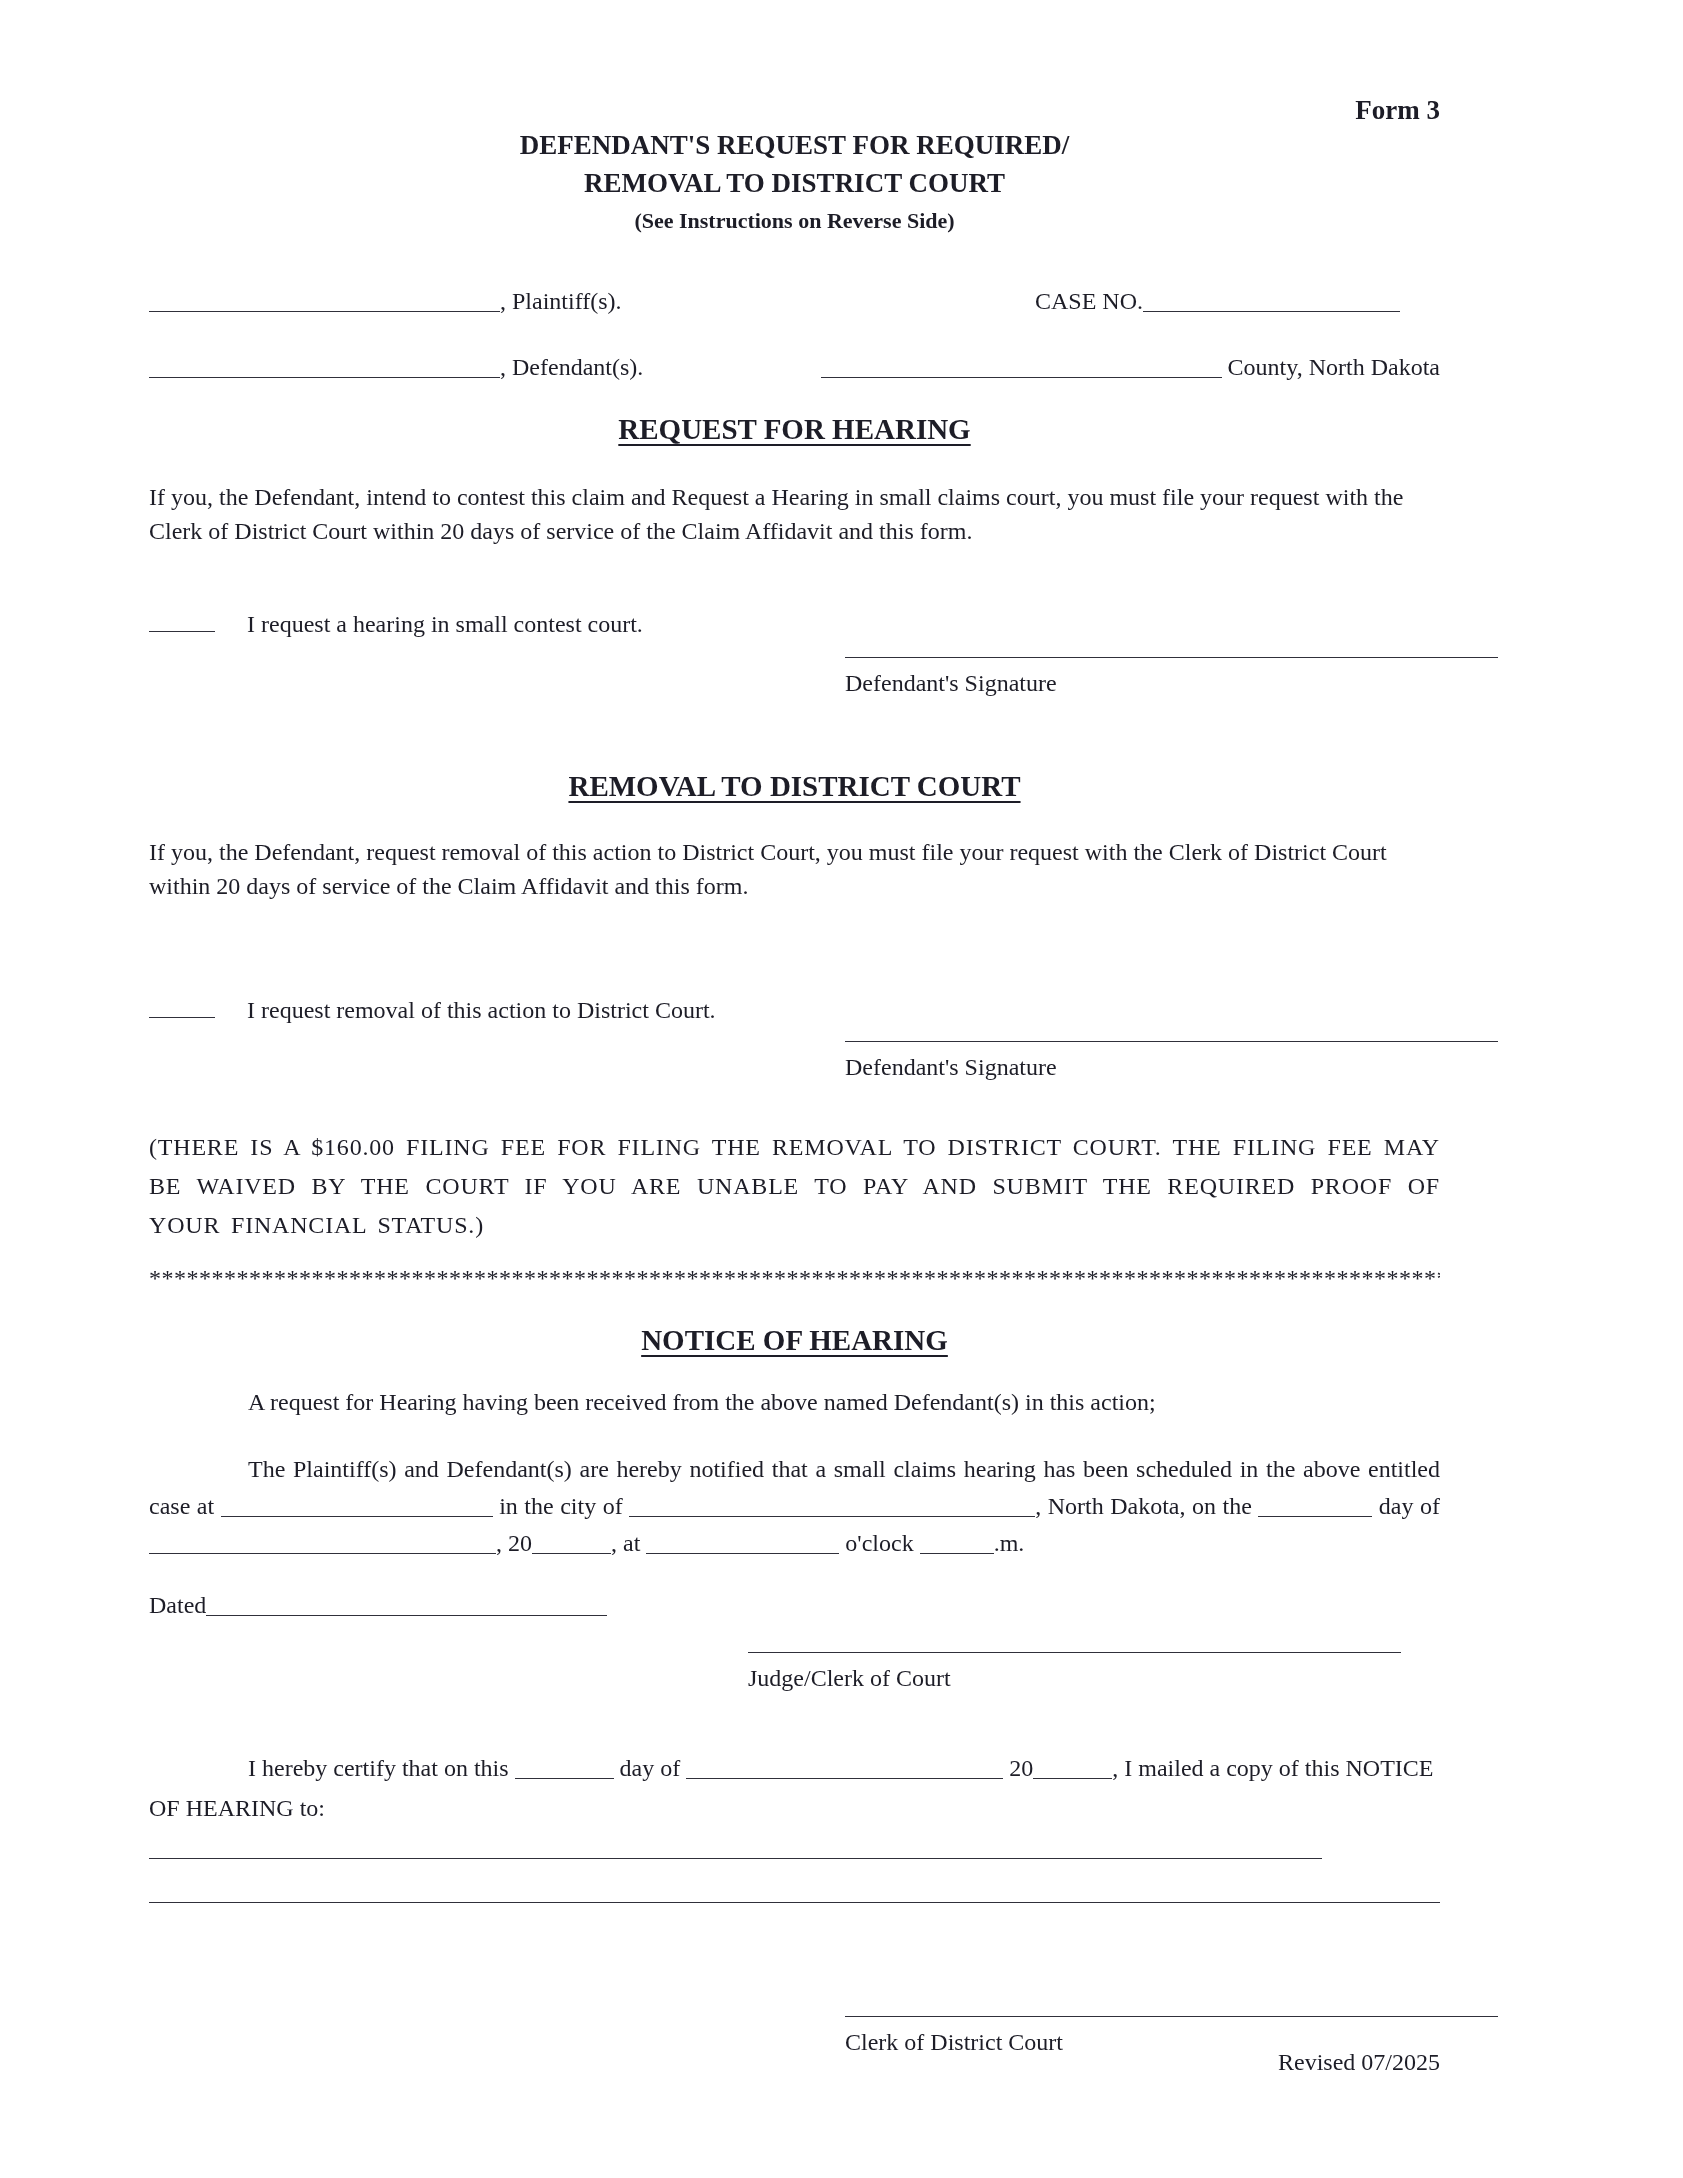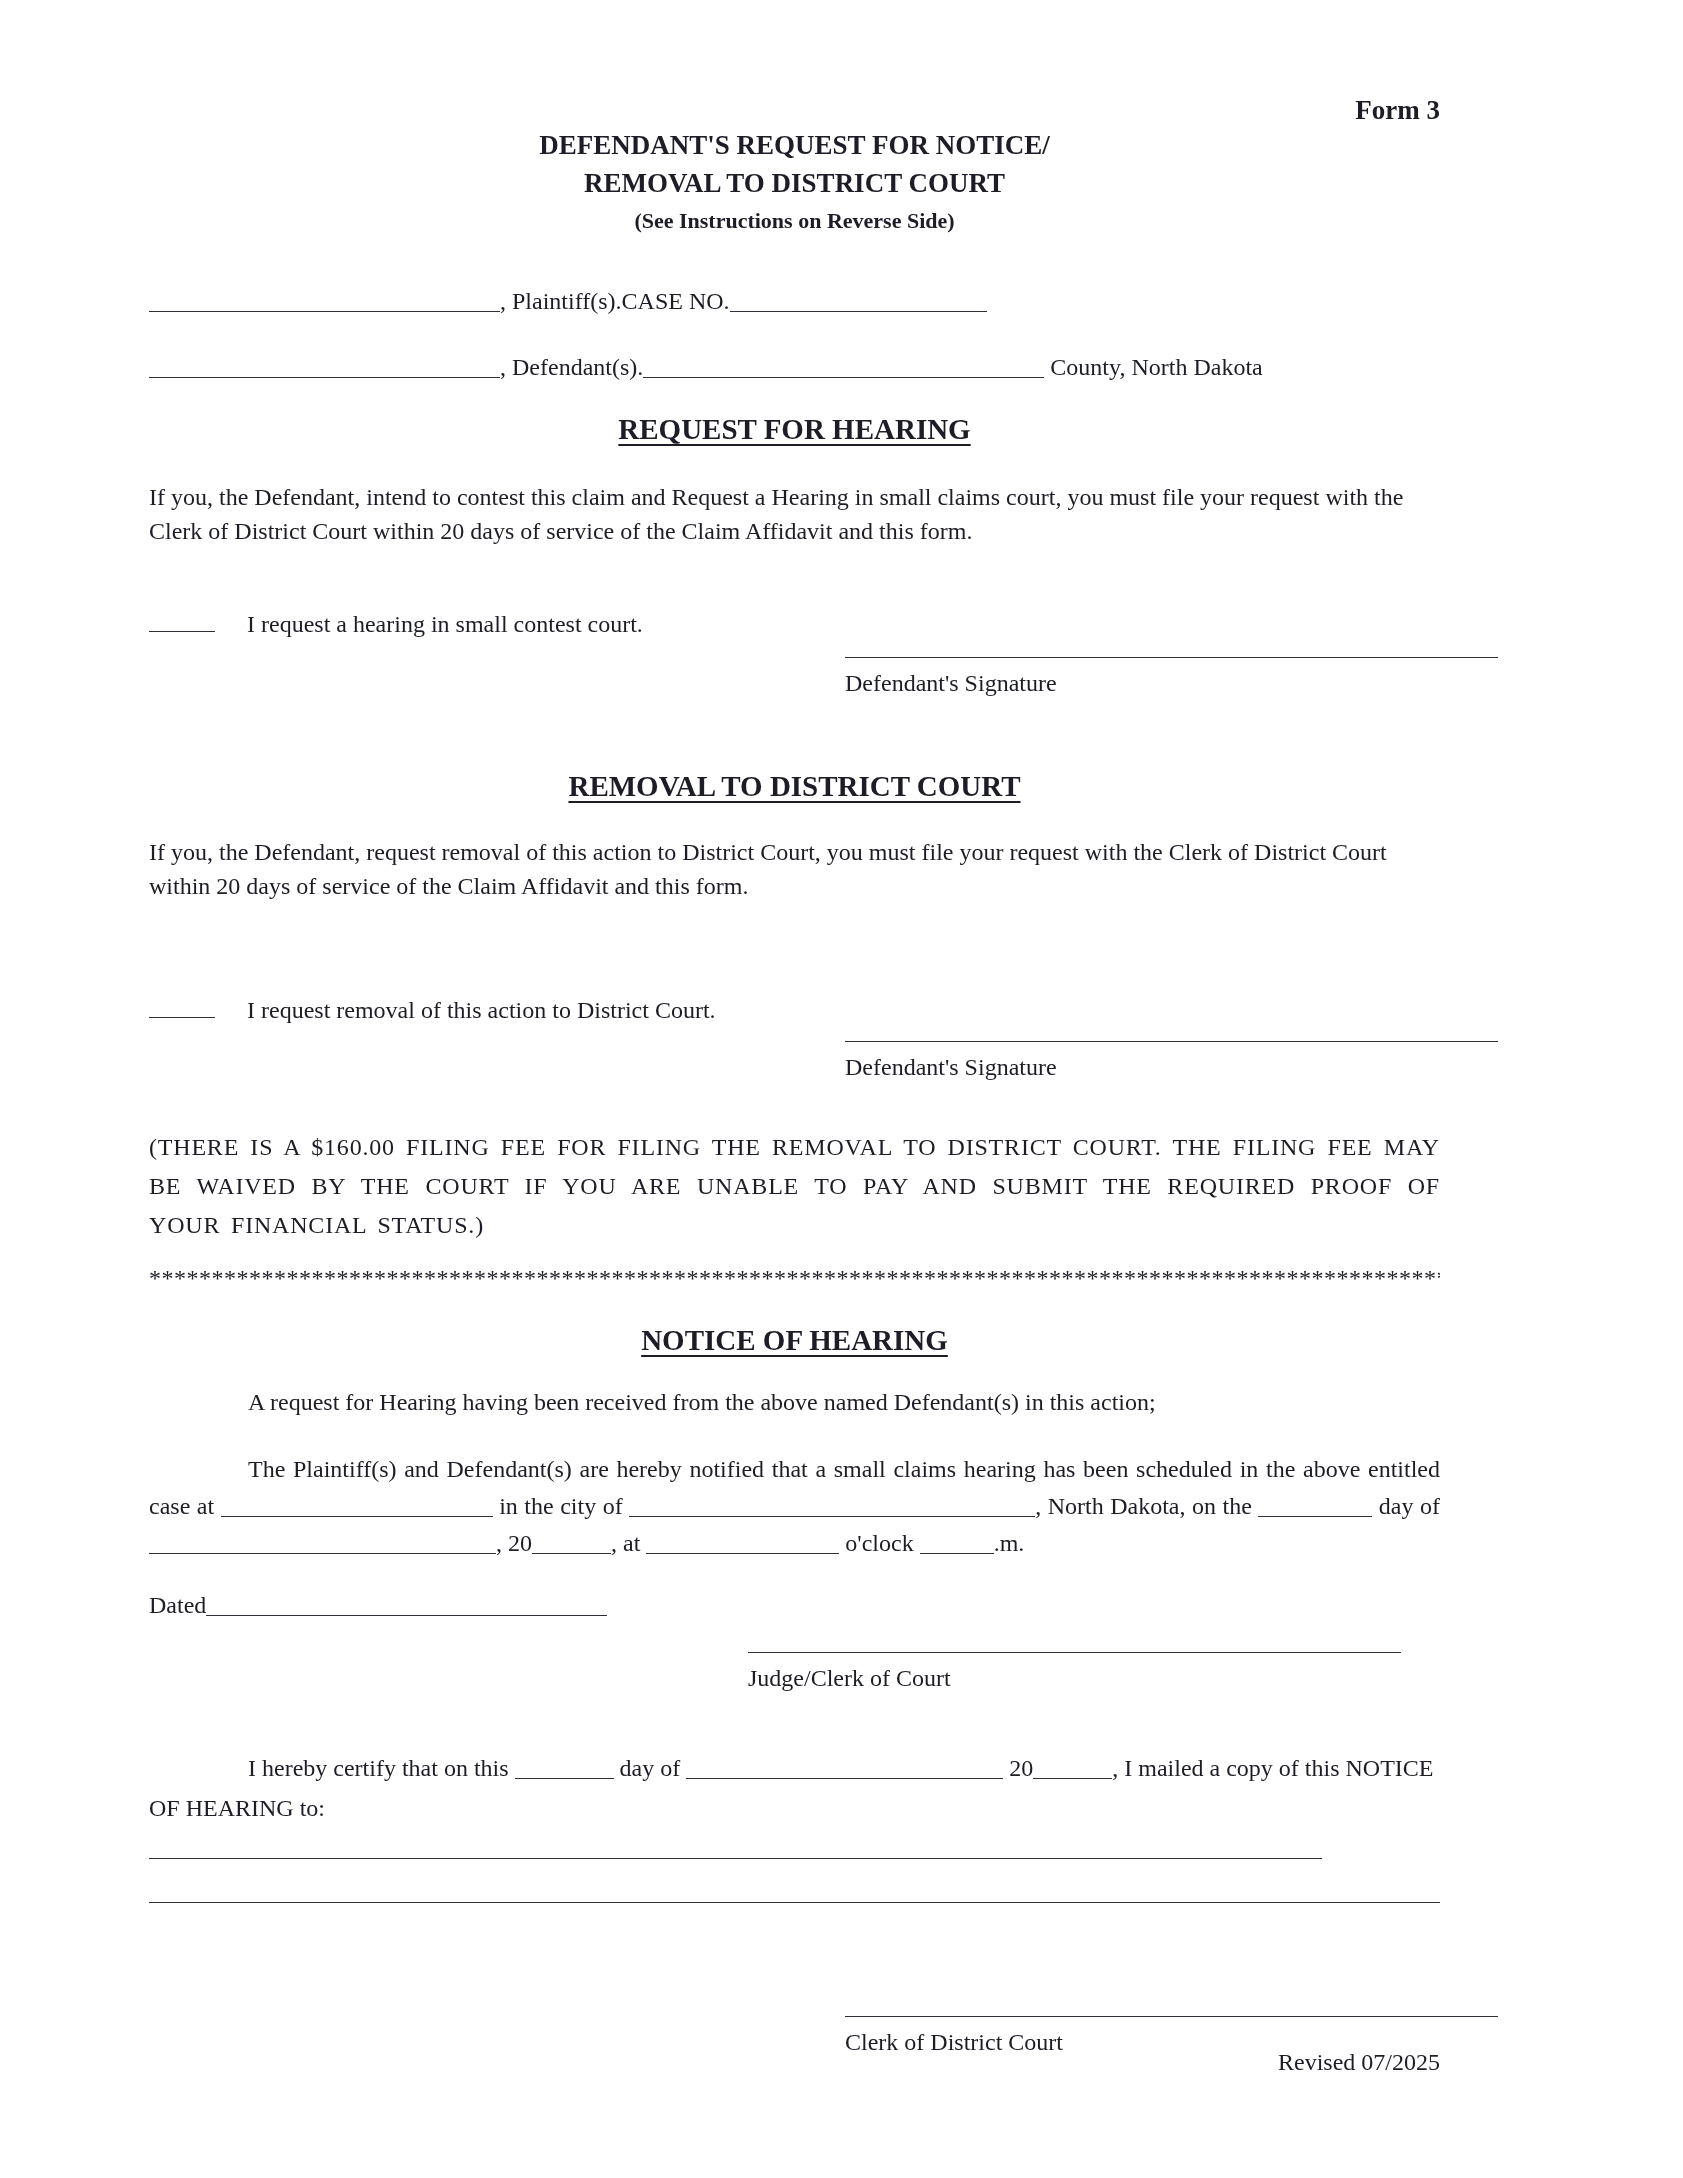--- a/index.html
+++ b/index.html
@@ -11,21 +11,21 @@
     padding:94px 149px 0 149px;
     font-family:"Liberation Serif", serif;
     color:#1d1d27;
     font-size:24px;
     line-height:34px;
   }
   .form-number { text-align:right; font-weight:bold; font-size:27px; line-height:32px; }
   .title { text-align:center; font-weight:bold; font-size:27px; line-height:38px; }
   .subtitle { text-align:center; font-weight:bold; font-size:22px; line-height:30px; margin-top:4px; }
 
-  .caption-row { display:flex; align-items:baseline; }
+  .caption-row { display:flex; justify-content:space-between; align-items:baseline; }
   .mt48{margin-top:48px}.mt32{margin-top:32px}.mt28{margin-top:28px}.mt34{margin-top:34px}
   .mt60{margin-top:59px}.mt14{margin-top:14px}.mt70{margin-top:69px}.mt58{margin-top:89px}
   .mt12{margin-top:12px}.mt44{margin-top:44px}.mt18{margin-top:18px}.mt30{margin-top:30px}
   .mt26{margin-top:26px}.mt54{margin-top:53px}.mt10{margin-top:10px}.mt115{margin-top:114px}
 
   .bold { font-weight:normal; }
   .section-heading {
     text-align:center; font-weight:bold; font-size:29px;
     text-decoration:underline; text-underline-offset:5px;
   }
@@ -78,21 +78,21 @@
     margin-left:24px;
   }
 </style>
 </head>
 <body>
 
 <div class="page">
 
   <div class="form-number">Form 3</div>
 
-  <div class="title">DEFENDANT'S REQUEST FOR NOTICE/</div>
+  <div class="title">DEFENDANT'S REQUEST FOR REQUIRED/</div>
   <div class="title">REMOVAL TO DISTRICT COURT</div>
   <div class="subtitle">(See Instructions on Reverse Side)</div>
 
   <div class="caption-row mt48">
     <div>
       <span class="bl w355"></span><span>, Plaintiff(s).</span>
     </div>
     <div class="pr40">
       <span class="bold">CASE NO.</span><span class="bl w260"></span>
     </div>

